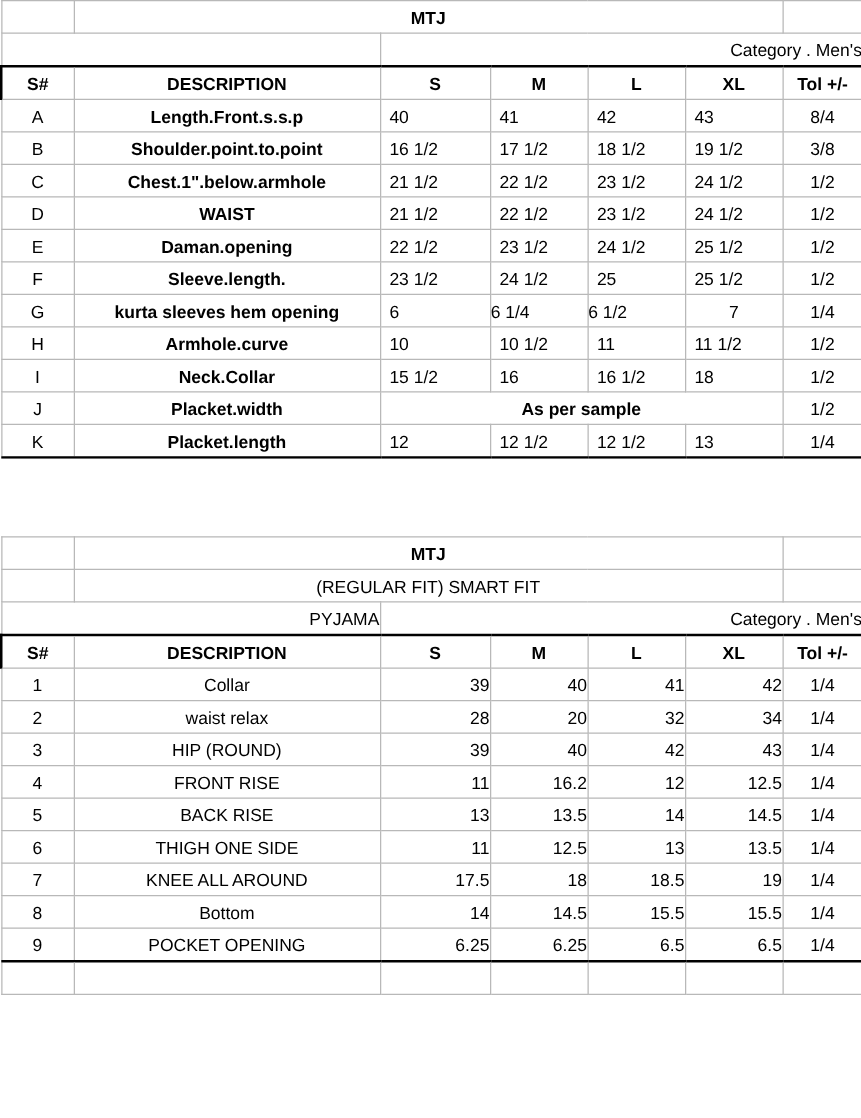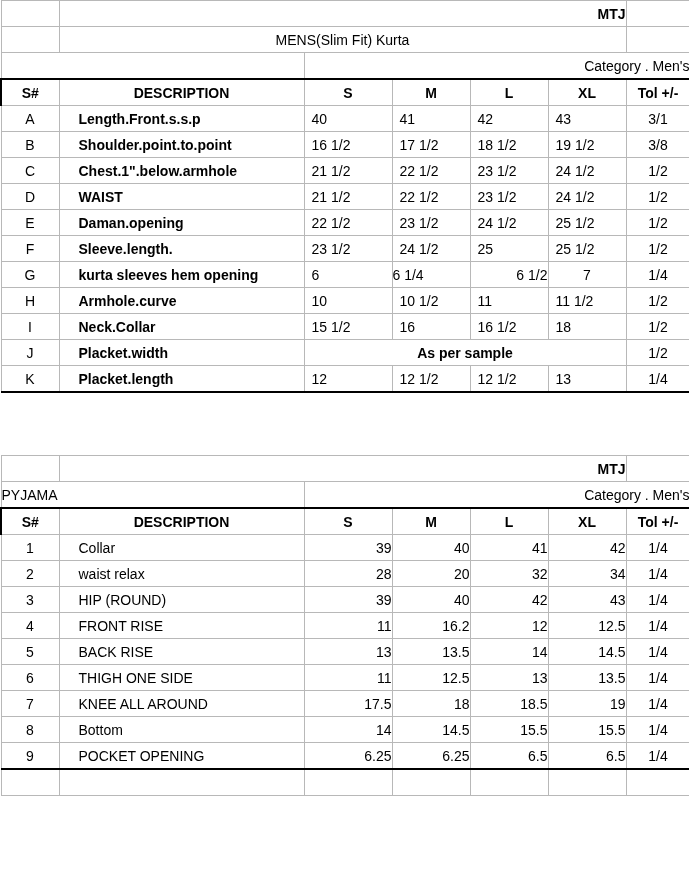--- a/index.html
+++ b/index.html
@@ -38,39 +38,39 @@
   col.c-m    { width: 78px; }
   col.c-l    { width: 78px; }
   col.c-xl   { width: 78px; }
   col.c-tol  { width: 64px; }
 
   .title-row td {
     height: 36px;
     border: 1px solid #b8b8b8;
   }
   .title-cell {
-    text-align: right;
+    text-align: center;
     font-size: 25px;
     font-weight: bold;
   }
   .subtitle-cell {
     text-align: center;
     font-size: 21px;
     font-weight: normal;
   }
   .sub-row td { height: 34px; }
 
   .cat-row td { height: 30px; }
   .cat-cell {
     text-align: right;
     font-size: 17px;
     padding-right: 8px;
   }
   .pyjama-cell {
-    text-align: left;
+    text-align: right;
     font-size: 19px;
     padding-left: 6px;
   }
   .blank-cell { border: 1px solid #b8b8b8; }
 
   .hdr-row td {
     height: 30px;
     font-weight: bold;
     font-size: 16px;
     text-align: center;
@@ -83,22 +83,22 @@
     border-right: 1px solid #000000;
     border-top: 1px solid #cfcfcf;
     border-bottom: 1px solid #cfcfcf;
     font-size: 14px;
     height: 25px;
   }
   .data-row td.sn {
     text-align: center;
   }
   .data-row td.desc {
+    text-align: center;
     font-weight: bold;
-    padding-left: 19px;
   }
   .data-row td.val {
     text-align: left;
     padding-left: 7px;
   }
   .data-row td.tol {
     text-align: center;
   }
   .data-row td.span-center {
     text-align: center;
@@ -131,25 +131,20 @@
         <col class="c-l">
         <col class="c-xl">
         <col class="c-tol">
     </colgroup>
     <tbody>
       <tr class="title-row">
         <td class="blank-cell"></td>
         <td class="title-cell" colspan="5">MTJ</td>
         <td class="blank-cell"></td>
       </tr>
-      <tr class="sub-row">
-        <td class="blank-cell"></td>
-        <td class="subtitle-cell" colspan="5">MENS(Slim Fit) Kurta</td>
-        <td class="blank-cell"></td>
-      </tr>
       <tr class="cat-row">
         <td class="blank-cell" colspan="2"></td>
         <td class="cat-cell" colspan="5">Category .  Men's</td>
       </tr>
       <tr class="hdr-row">
         <td class="hdr-left outer-top">S#</td>
         <td class="outer-top">DESCRIPTION</td>
         <td class="outer-top">S</td>
         <td class="outer-top">M</td>
         <td class="outer-top">L</td>
@@ -157,21 +152,21 @@
         <td class="outer-top">Tol +/-</td>
       </tr>
 
       <tr class="data-row">
         <td class="sn">A</td>
         <td class="desc">Length.Front.s.s.p</td>
         <td class="val">40</td>
         <td class="val">41</td>
         <td class="val">42</td>
         <td class="val">43</td>
-        <td class="tol">3/1</td>
+        <td class="tol">8/4</td>
       </tr>
       <tr class="data-row">
         <td class="sn">B</td>
         <td class="desc">Shoulder.point.to.point</td>
         <td class="val">16 1/2</td>
         <td class="val">17 1/2</td>
         <td class="val">18 1/2</td>
         <td class="val">19 1/2</td>
         <td class="tol">3/8</td>
       </tr>
@@ -209,21 +204,21 @@
         <td class="val">24 1/2</td>
         <td class="val">25</td>
         <td class="val">25 1/2</td>
         <td class="tol">1/2</td>
       </tr>
       <tr class="data-row">
         <td class="sn">G</td>
         <td class="desc">kurta sleeves hem opening</td>
         <td class="val">6</td>
         <td class="val" style="text-align:left;padding-left:0">6 1/4</td>
-        <td class="val" style="text-align:right;padding-left:12px">6 1/2</td>
+        <td class="val" style="text-align:left;padding-left:0">6 1/2</td>
         <td class="val" style="text-align:center;padding-left:0">7</td>
         <td class="tol">1/4</td>
       </tr>
       <tr class="data-row">
         <td class="sn">H</td>
         <td class="desc">Armhole.curve</td>
         <td class="val">10</td>
         <td class="val">10 1/2</td>
         <td class="val">11</td>
         <td class="val">11 1/2</td>
@@ -267,20 +262,25 @@
         <col class="c-l">
         <col class="c-xl">
         <col class="c-tol">
     </colgroup>
     <tbody>
       <tr class="title-row">
         <td class="blank-cell"></td>
         <td class="title-cell" colspan="5">MTJ</td>
         <td class="blank-cell"></td>
       </tr>
+      <tr class="sub-row">
+        <td class="blank-cell"></td>
+        <td class="subtitle-cell" colspan="5">(REGULAR FIT) SMART FIT</td>
+        <td class="blank-cell"></td>
+      </tr>
       <tr class="cat-row">
         <td class="pyjama-cell" colspan="2">PYJAMA</td>
         <td class="cat-cell" colspan="5">Category .  Men's</td>
       </tr>
       <tr class="hdr-row">
         <td class="hdr-left outer-top">S#</td>
         <td class="outer-top">DESCRIPTION</td>
         <td class="outer-top">S</td>
         <td class="outer-top">M</td>
         <td class="outer-top">L</td>

